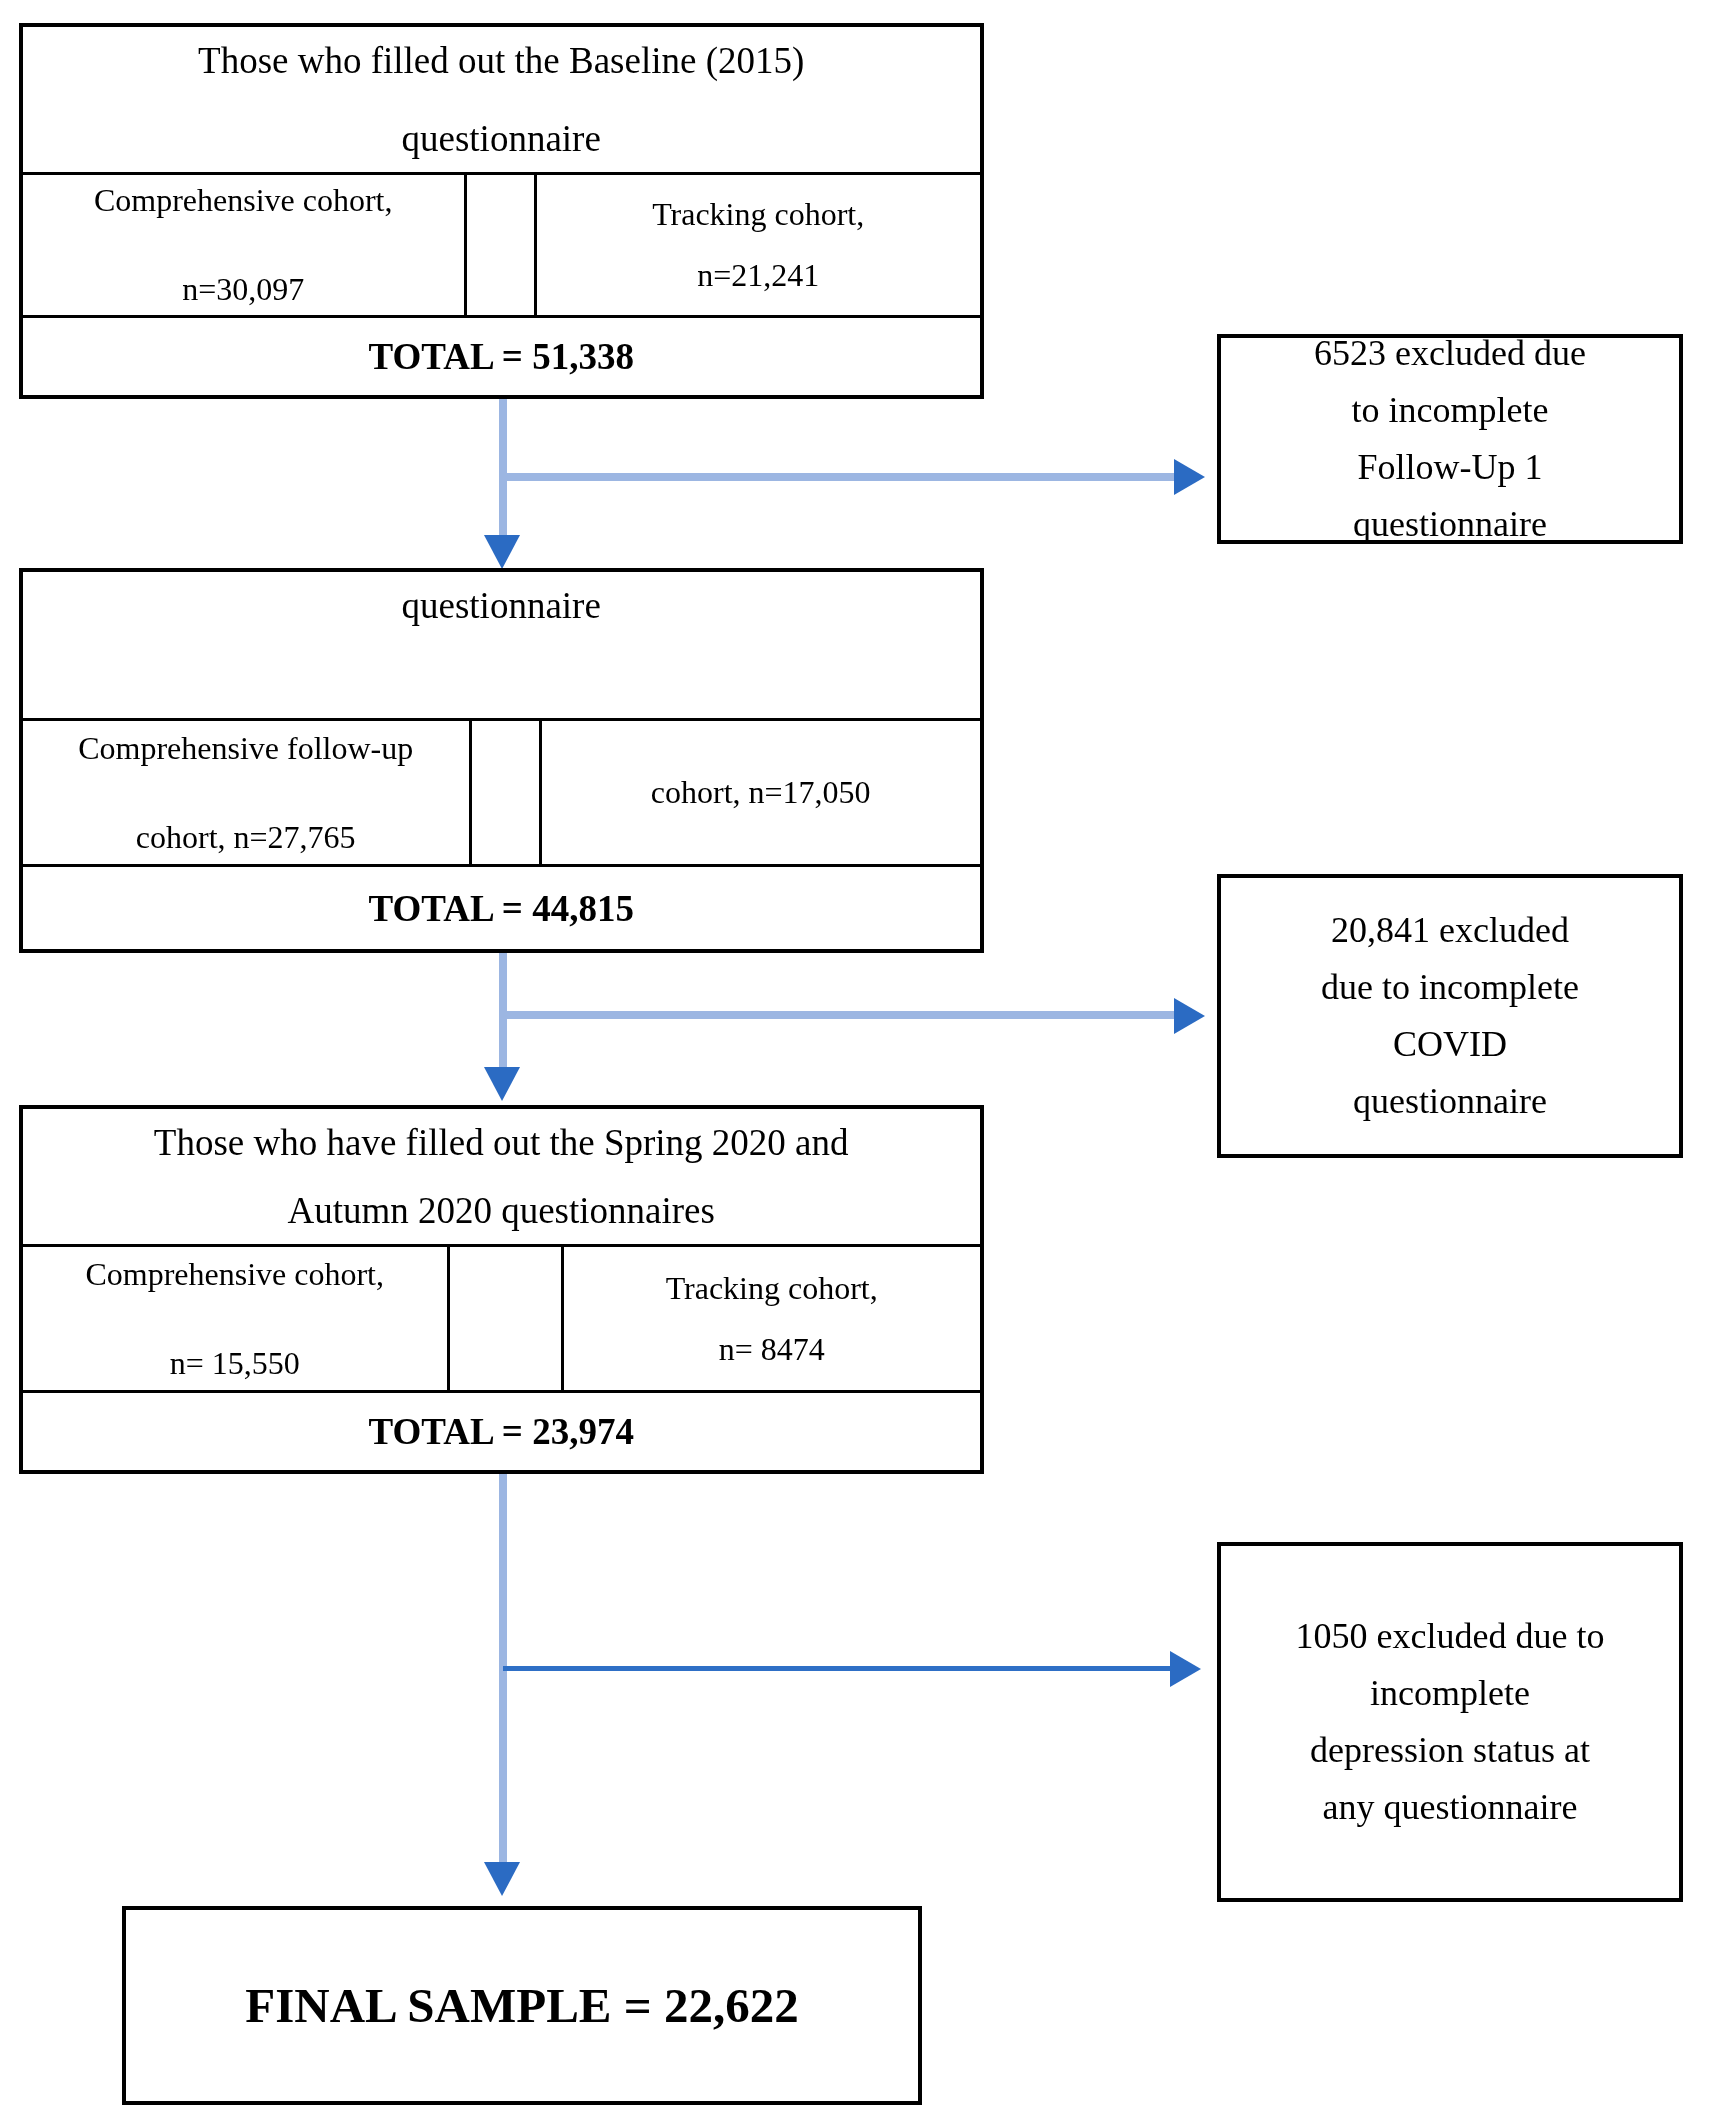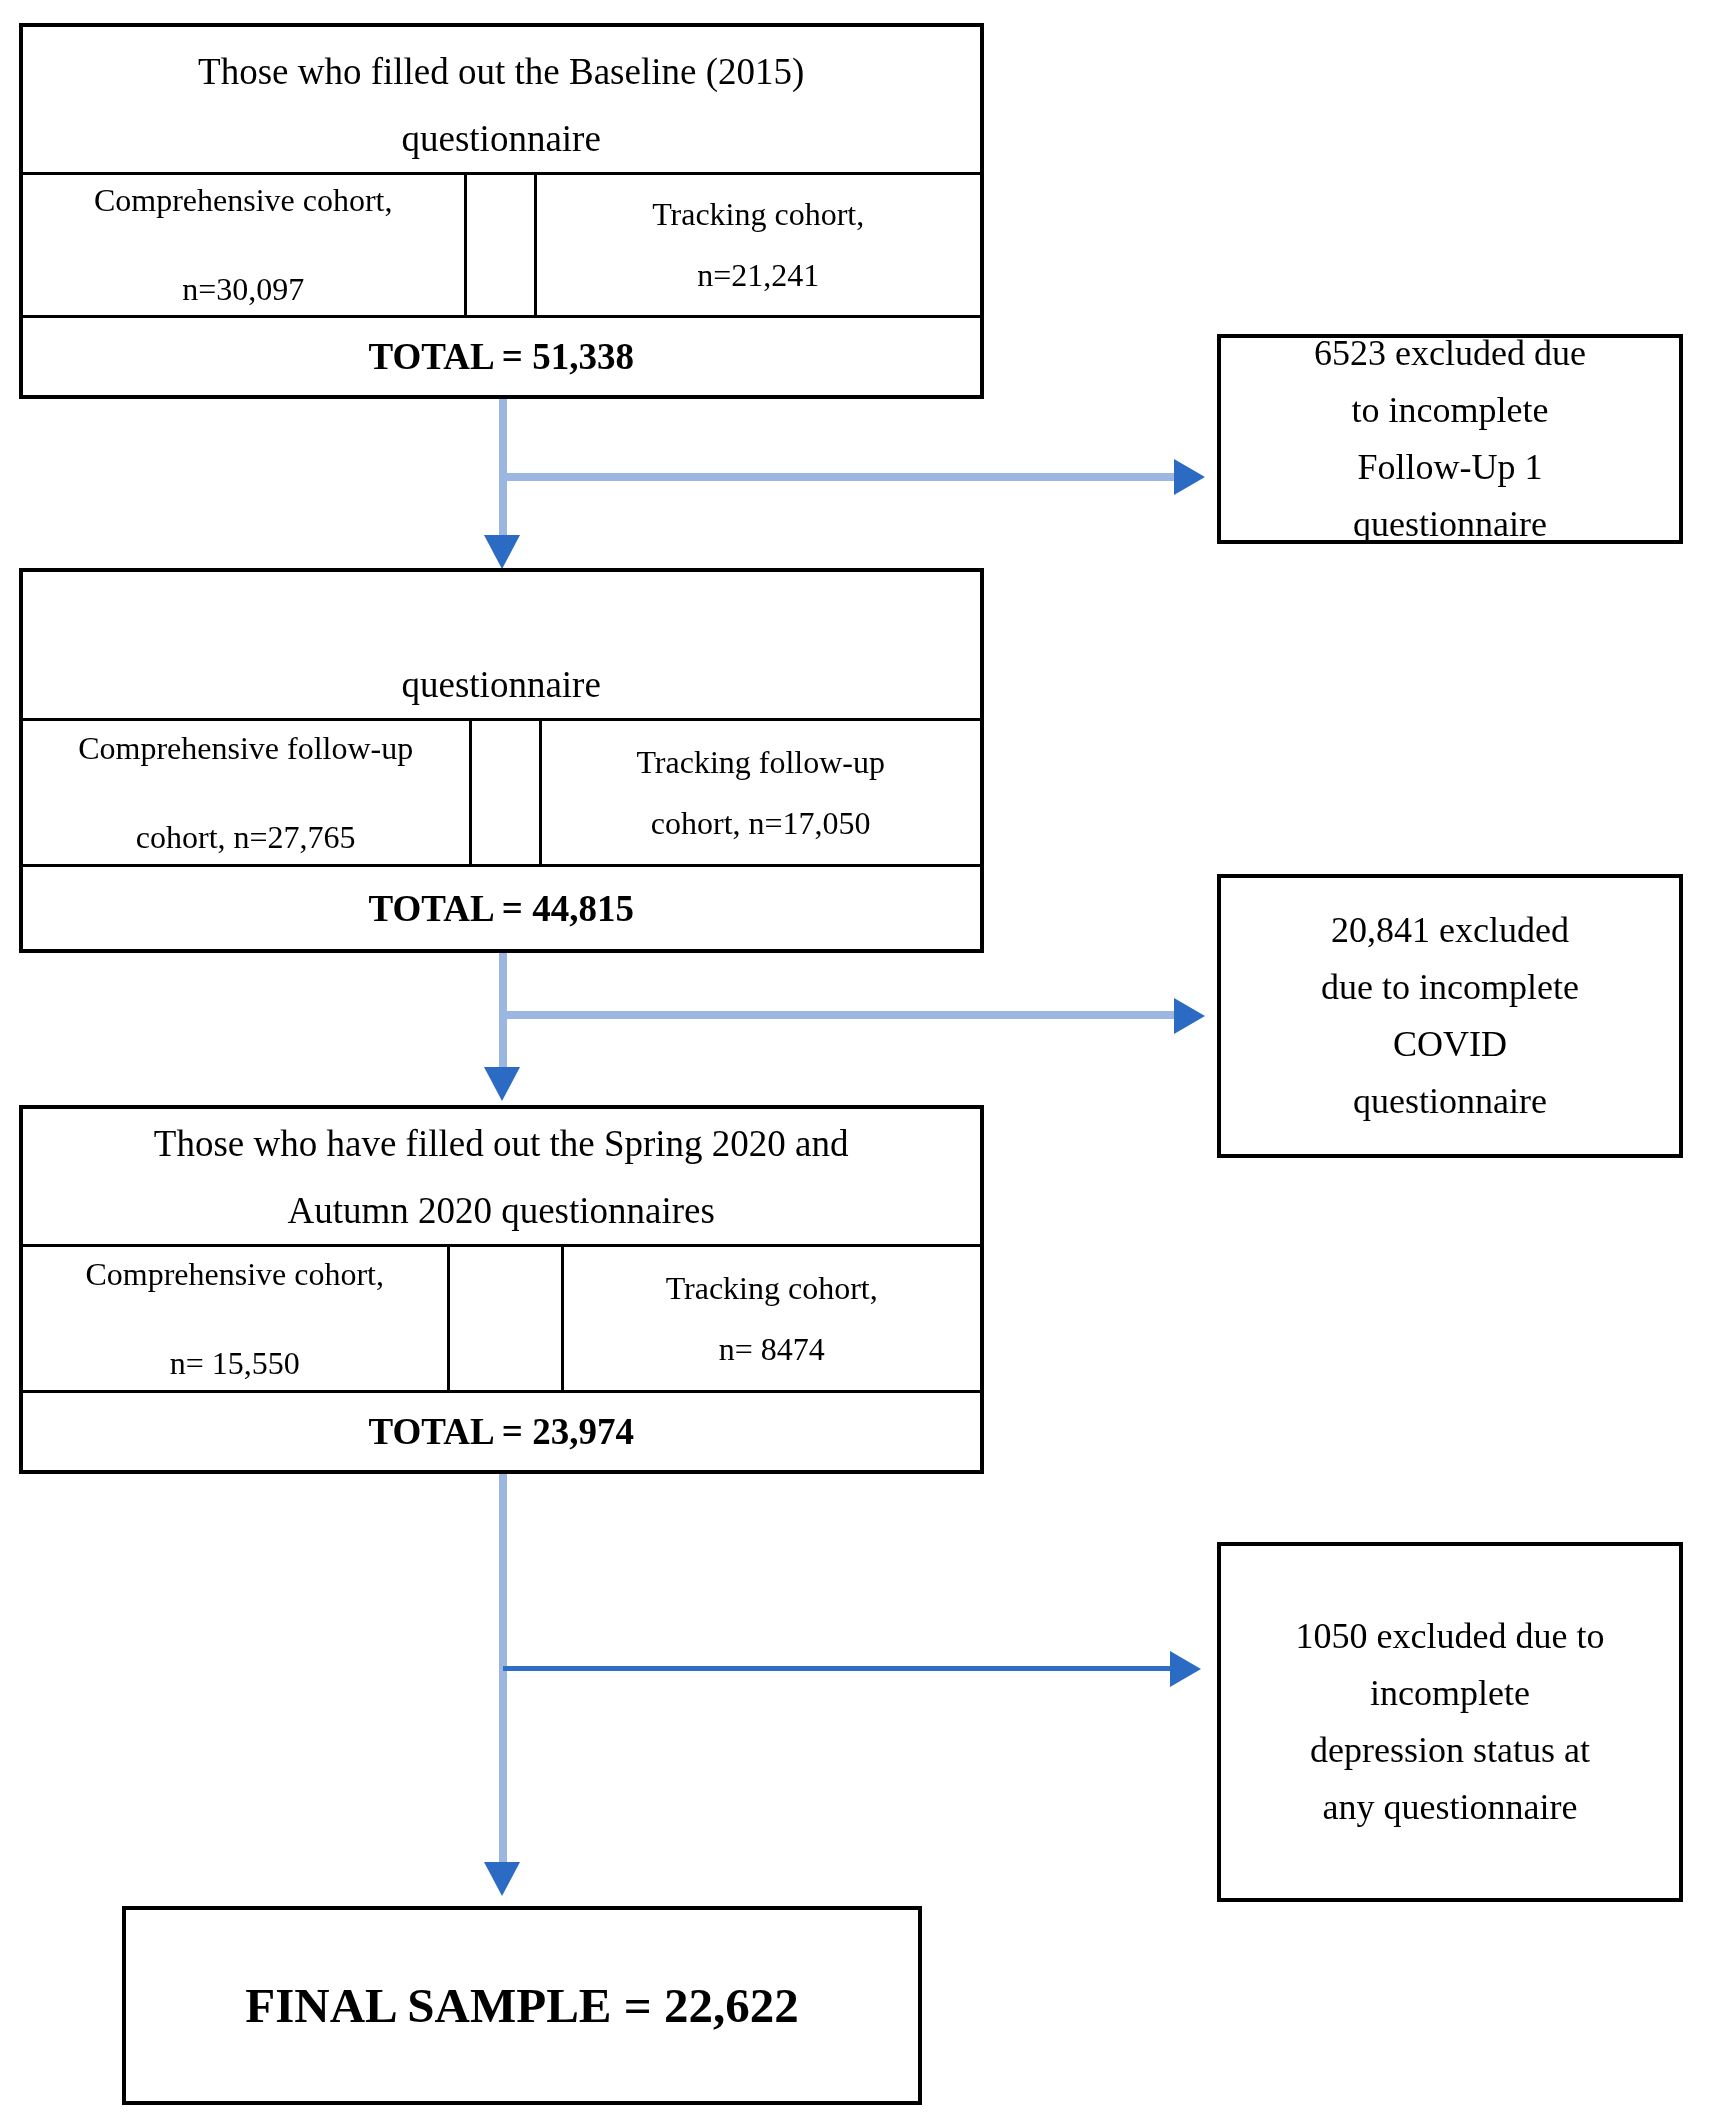--- a/index.html
+++ b/index.html
@@ -28,21 +28,21 @@
     width: 965px;
     border: 4px solid var(--border-color);
     background: var(--bg);
     display: flex;
     flex-direction: column;
   }
   .stage-title {
     border-bottom: 3.2px solid var(--border-color);
     display: flex;
     flex-direction: column;
-    justify-content: flex-end;
+    justify-content: space-between;
     align-items: center;
     text-align: center;
     font-size: 37px;
     line-height: 67px;
     white-space: nowrap;
   }
   .stage-sub { display: flex; }
   .cell {
     display: flex;
     flex-direction: column;
@@ -170,21 +170,20 @@
     <div class="stage-title" style="height:149px;">
       <div>questionnaire</div>
     </div>
     <div class="stage-sub" style="height:143px;">
       <div class="cell cell-left" style="width:449px;">
         <div>Comprehensive follow-up</div>
         <div>cohort, n=27,765</div>
       </div>
       <div class="cell cell-gap" style="width:67px;"></div>
       <div class="cell cell-right">
-        <div>Tracking follow-up</div>
         <div>cohort, n=17,050</div>
       </div>
     </div>
     <div class="stage-total" style="flex:1;">TOTAL = 44,815</div>
   </section>
 
   <div class="vline" style="left:499px; top:953px; height:118px;"></div>
   <div class="head-down" style="left:484px; top:1067px;"></div>
   <div class="hline" style="left:503px; top:1011px; width:672px;"></div>
   <div class="head-right" style="left:1174px; top:998px;"></div>

